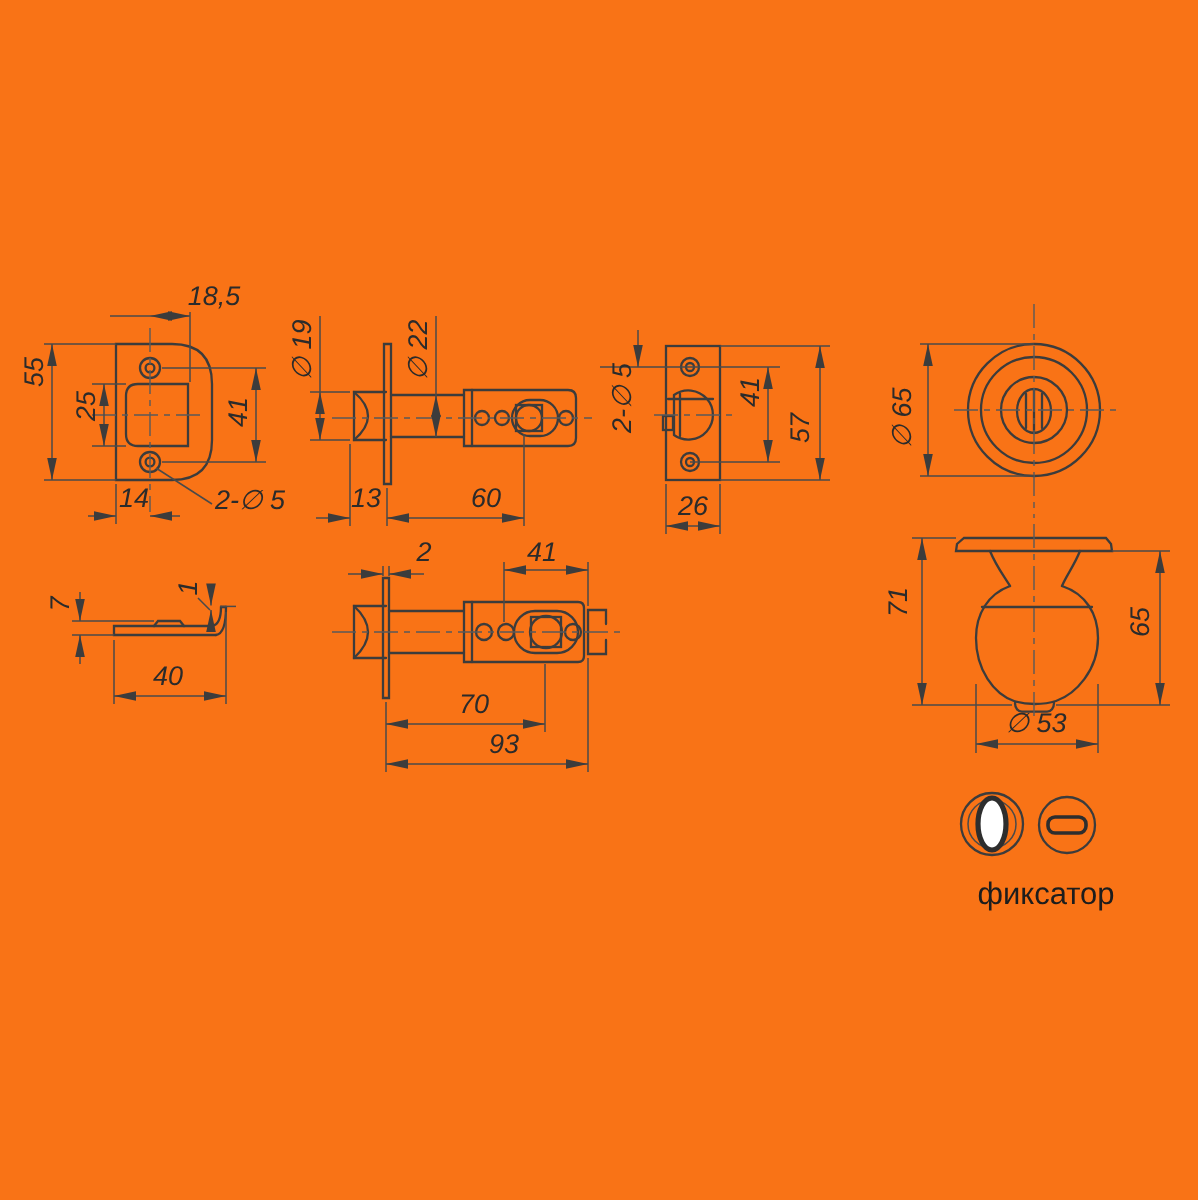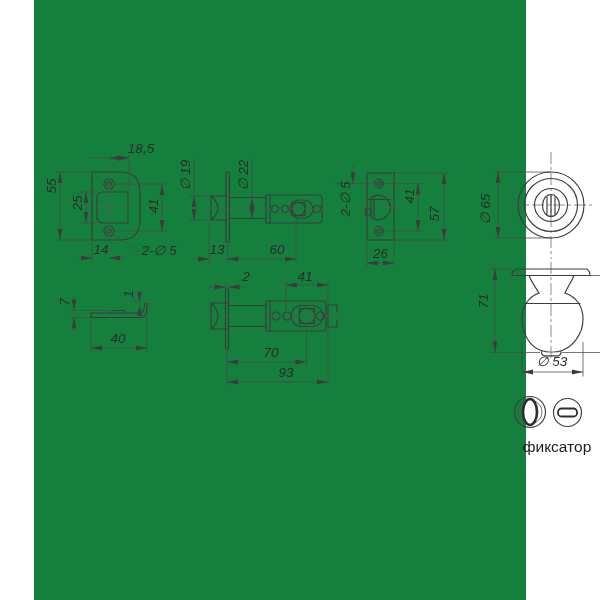--- a/index.html
+++ b/index.html
@@ -1,16 +1,16 @@
 <!DOCTYPE html>
 <html><head>
 <meta charset="utf-8">
 <style>
   html,body{margin:0;padding:0;background:#fff;}
-  .stage{width:492px;height:600px;background:#15803d;position:relative;font-family:"Liberation Sans",sans-serif;margin-left:34px;}
+  .stage{width:599px;height:600px;background:#f97316;position:relative;font-family:"Liberation Sans",sans-serif;}
   svg{display:block;}
   .o{stroke:#3c3c3c;stroke-width:1.15;fill:none;stroke-linecap:round;}
   .d{stroke:#4a4a4a;stroke-width:0.75;fill:none;}
   .cl{stroke:#5a5a5a;stroke-width:0.7;fill:none;stroke-dasharray:12 3 3 3;}
   text.dt{font-family:"Liberation Sans",sans-serif;font-style:italic;font-size:13.5px;fill:#2b2b2b;text-anchor:middle;dominant-baseline:middle;}
   text.lg{font-family:"Liberation Sans",sans-serif;font-size:15.5px;fill:#1d1d1d;text-anchor:middle;dominant-baseline:middle;}
 </style>
 </head>
 <body>
 

